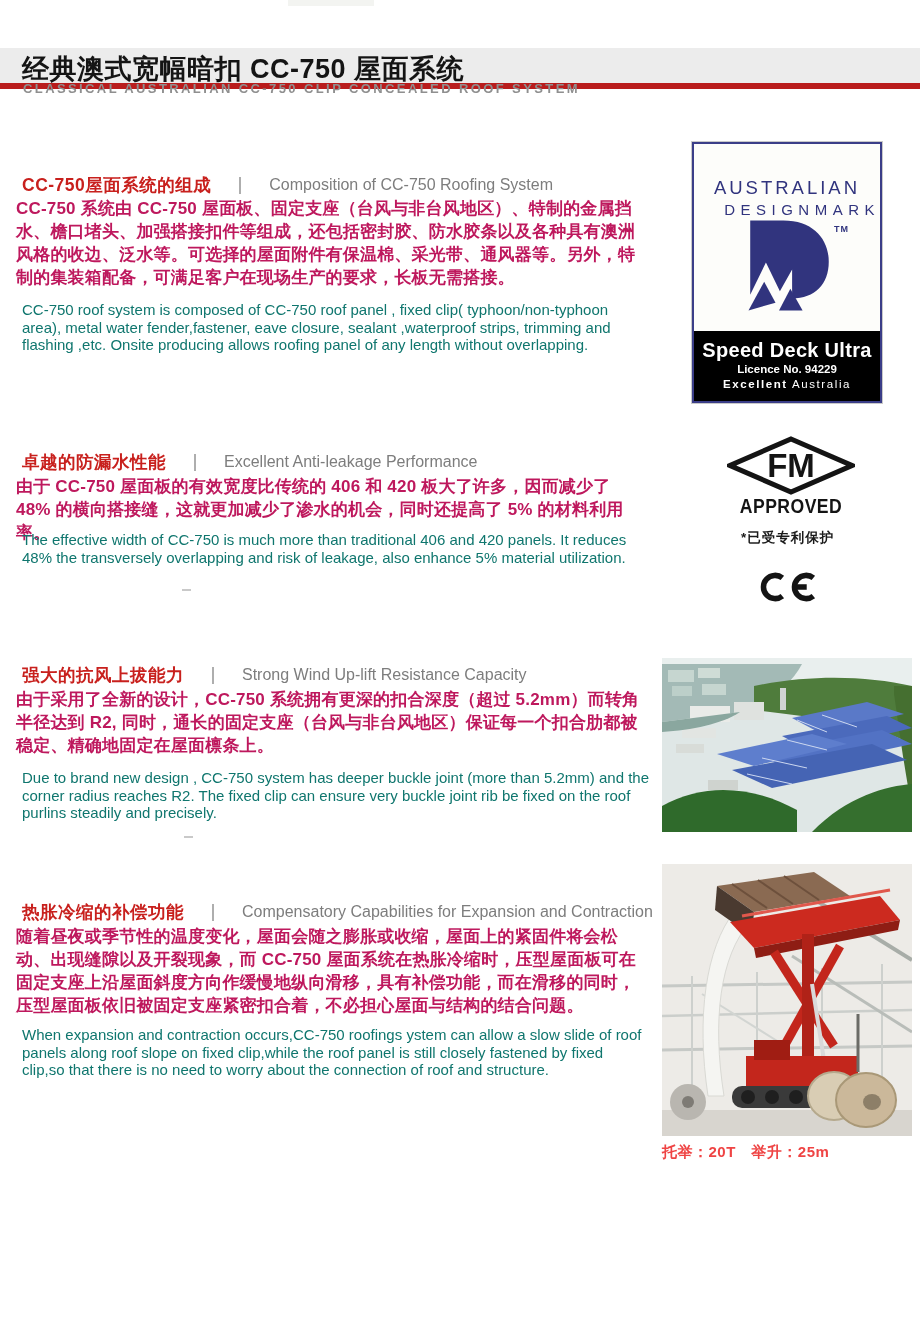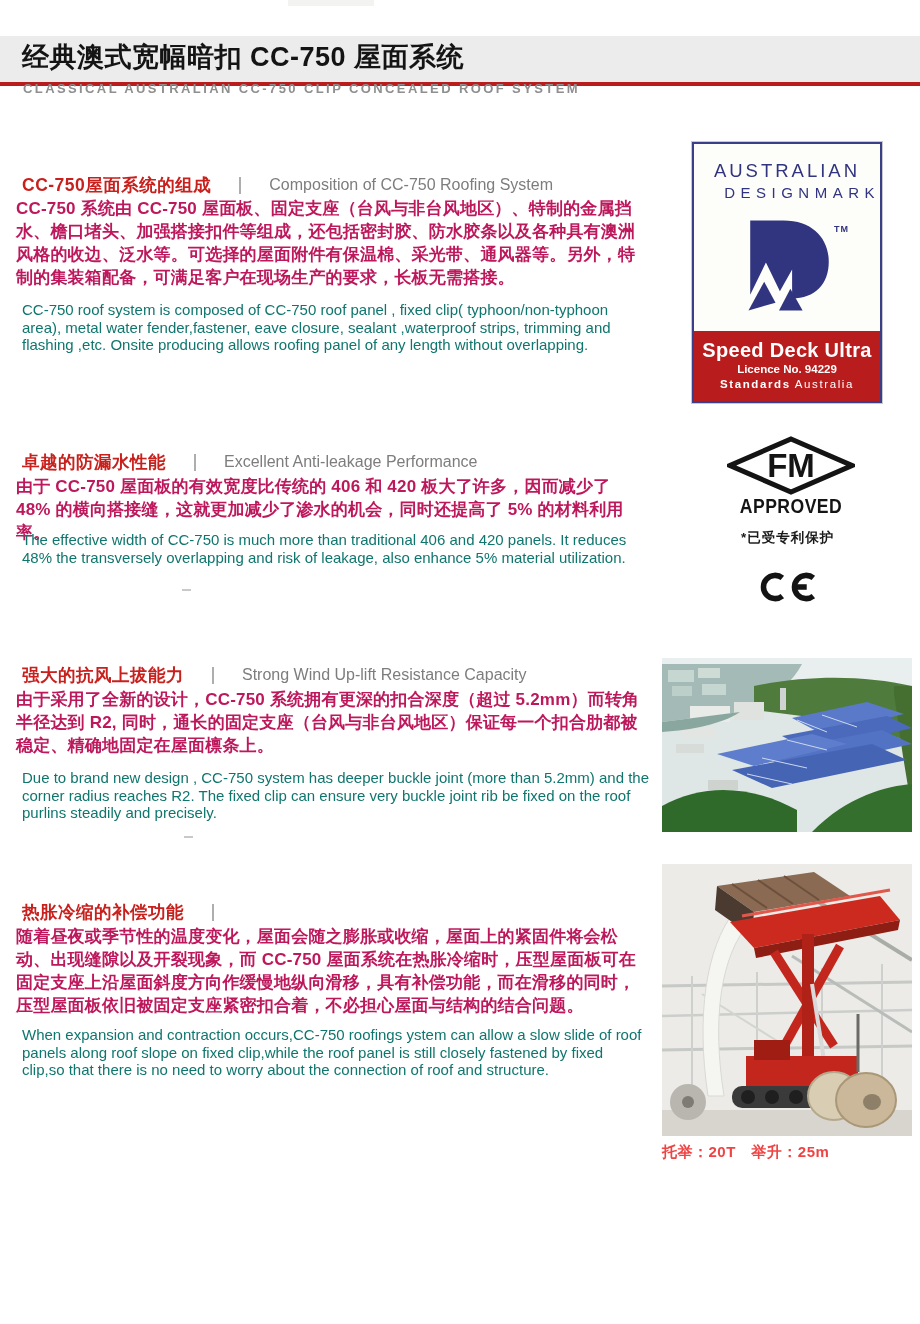--- a/index.html
+++ b/index.html
@@ -5,22 +5,22 @@
   html,body { margin:0; padding:0; background:#fff; }
   #page {
     position:relative; width:920px; height:1324px; background:#ffffff;
     font-family:"Liberation Sans","DejaVu Sans",sans-serif; overflow:hidden;
   }
   
   .top-smudge { position:absolute; left:288px; top:0; width:86px; height:6px; background:#f3f4f1; }
 
   
   .header-band {
-    position:absolute; left:0; top:36px; width:920px; height:50px;
-    background:#ececec; border-bottom:4px solid #b91c1c; box-sizing:border-box;
+    position:absolute; left:0; top:48px; width:920px; height:41px;
+    background:#ececec; border-bottom:6px solid #b91c1c; box-sizing:border-box;
   }
   .page-title {
     position:absolute; left:22px; top:3px; font-size:27px; font-weight:700;
     color:#141414; letter-spacing:0.5px; white-space:nowrap;
   }
   .page-subtitle {
     position:absolute; left:23px; top:81px; font-size:13px; font-weight:700;
     letter-spacing:2.4px; color:#8f8f8f; white-space:nowrap;
   }
 
@@ -39,27 +39,27 @@
     color:#0f766e; font-weight:400;
   }
   .artifact-dash { position:absolute; width:9px; height:2px; background:#c9c9c9; }
 
   
   .adm-badge {
     position:absolute; left:692px; top:142px; width:190px; height:261px;
     box-sizing:border-box; background:#fdfdfa; border:2px solid #3b3e88;
     outline:1px solid #c9c9c9;
   }
-  .adm-l1 { margin-top:16px; text-align:center; color:#31347e; font-size:18.5px; letter-spacing:3px; font-weight:500; }
+  .adm-l1 { margin-top:33px; text-align:center; color:#31347e; font-size:18.5px; letter-spacing:3px; font-weight:500; }
   .adm-l2 { margin-top:2px; text-align:right; color:#31347e; font-size:15px; letter-spacing:5.5px; font-weight:500; }
   .adm-logo { position:absolute; left:44px; top:74px; }
   .adm-tm { position:absolute; left:140px; top:80px; font-size:9px; font-weight:700; color:#31347e; letter-spacing:1px; }
   .adm-band {
     position:absolute; left:0; right:0; bottom:0; height:70px;
-    background:#b91c1c; color:#ffffff; text-align:center;
+    background:#000000; color:#ffffff; text-align:center;
   }
   .adm-product { font-size:20px; font-weight:700; margin-top:8px; letter-spacing:0.3px; }
   .adm-licence { font-size:11.5px; font-weight:600; margin-top:1px; }
   .adm-standards { font-size:11.5px; margin-top:3px; letter-spacing:1.6px; }
   .adm-standards .b { font-weight:700; }
 
   
   .fm-logo { position:absolute; left:727px; top:436px; }
   .fm-approved {
     position:absolute; left:727px; top:495px; width:128px; text-align:center;
@@ -103,21 +103,21 @@
     <div class="adm-l2">DESIGNMARK</div>
     <svg class="adm-logo" width="96" height="96" viewBox="0 0 110 108">
       <path fill="#31347e" d="M14,2 L52,2 C87,2 104,24 104,49 C104,75 88,91 62,91 L62,58 L48,83 L32,50 L14,87 Z"></path>
       <path fill="#31347e" d="M12,105 L30,72 L43,96 Z"></path>
       <path fill="#31347e" d="M47,105 L60,80 L74,105 Z"></path>
     </svg>
     <span class="adm-tm">TM</span>
     <div class="adm-band">
       <div class="adm-product">Speed Deck Ultra</div>
       <div class="adm-licence">Licence No. 94229</div>
-      <div class="adm-standards"><span class="b">Standards</span><span> Australia</span></div>
+      <div class="adm-standards"><span class="b">Excellent</span><span> Australia</span></div>
     </div>
   </div>
 
   <div class="sec-head" style="top:450px">
     <span class="zh">卓越的防漏水性能</span>
     <span class="sep"></span>
     <span class="en">Excellent Anti-leakage Performance</span>
   </div>
   <div class="zh-para" style="top:475px">由于 CC-750 屋面板的有效宽度比传统的 406 和 420 板大了许多，因而减少了 48% 的横向搭接缝，这就更加减少了渗水的机会，同时还提高了 5% 的材料利用率。</div>
   <div class="en-para" style="top:531px">The effective width of CC-750 is much more than traditional 406 and 420 panels. It reduces 48% the transversely overlapping and risk of leakage, also enhance 5% material utilization.</div>
@@ -172,20 +172,21 @@
     <rect x="14" y="86" width="28" height="9" fill="#d8dcd8"></rect>
     <rect x="46" y="122" width="30" height="10" fill="#cfd3cf"></rect>
     <path d="M0,148 C42,124 92,128 135,152 L135,174 H0 Z" fill="#2f6a2b"></path>
     <path d="M150,174 C185,138 225,128 250,126 V174 Z" fill="#356f2e"></path>
     <path d="M0,64 L78,54 C60,66 30,72 0,74 Z" fill="#8aa79f"></path>
   </svg>
 
   <div class="sec-head" style="top:900px">
     <span class="zh">热胀冷缩的补偿功能</span>
     <span class="sep"></span>
+    <span class="en">Compensatory Capabilities for Expansion and Contraction</span>
   </div>
   <div class="zh-para" style="top:925px">随着昼夜或季节性的温度变化，屋面会随之膨胀或收缩，屋面上的紧固件将会松动、出现缝隙以及开裂现象，而 CC-750 屋面系统在热胀冷缩时，压型屋面板可在固定支座上沿屋面斜度方向作缓慢地纵向滑移，具有补偿功能，而在滑移的同时，压型屋面板依旧被固定支座紧密扣合着，不必担心屋面与结构的结合问题。</div>
   <div class="en-para" style="top:1026px">When expansion and contraction occurs,CC-750 roofings ystem can allow a slow slide of roof panels along roof slope on fixed clip,while the roof panel is still closely fastened by fixed clip,so that there is no need to worry about the connection of roof and structure.</div>
 
   <svg class="photo photo2" width="250" height="272" viewBox="0 0 250 272">
     <rect width="250" height="272" fill="#edebe7"></rect>
     <rect y="246" width="250" height="26" fill="#d8d5cf"></rect>
     <line x1="0" y1="122" x2="250" y2="118" stroke="#c6c9c6" stroke-width="3"></line>
     <line x1="0" y1="152" x2="250" y2="146" stroke="#cbcecb" stroke-width="2.5"></line>
     <line x1="0" y1="186" x2="250" y2="182" stroke="#c6c9c6" stroke-width="3"></line>

